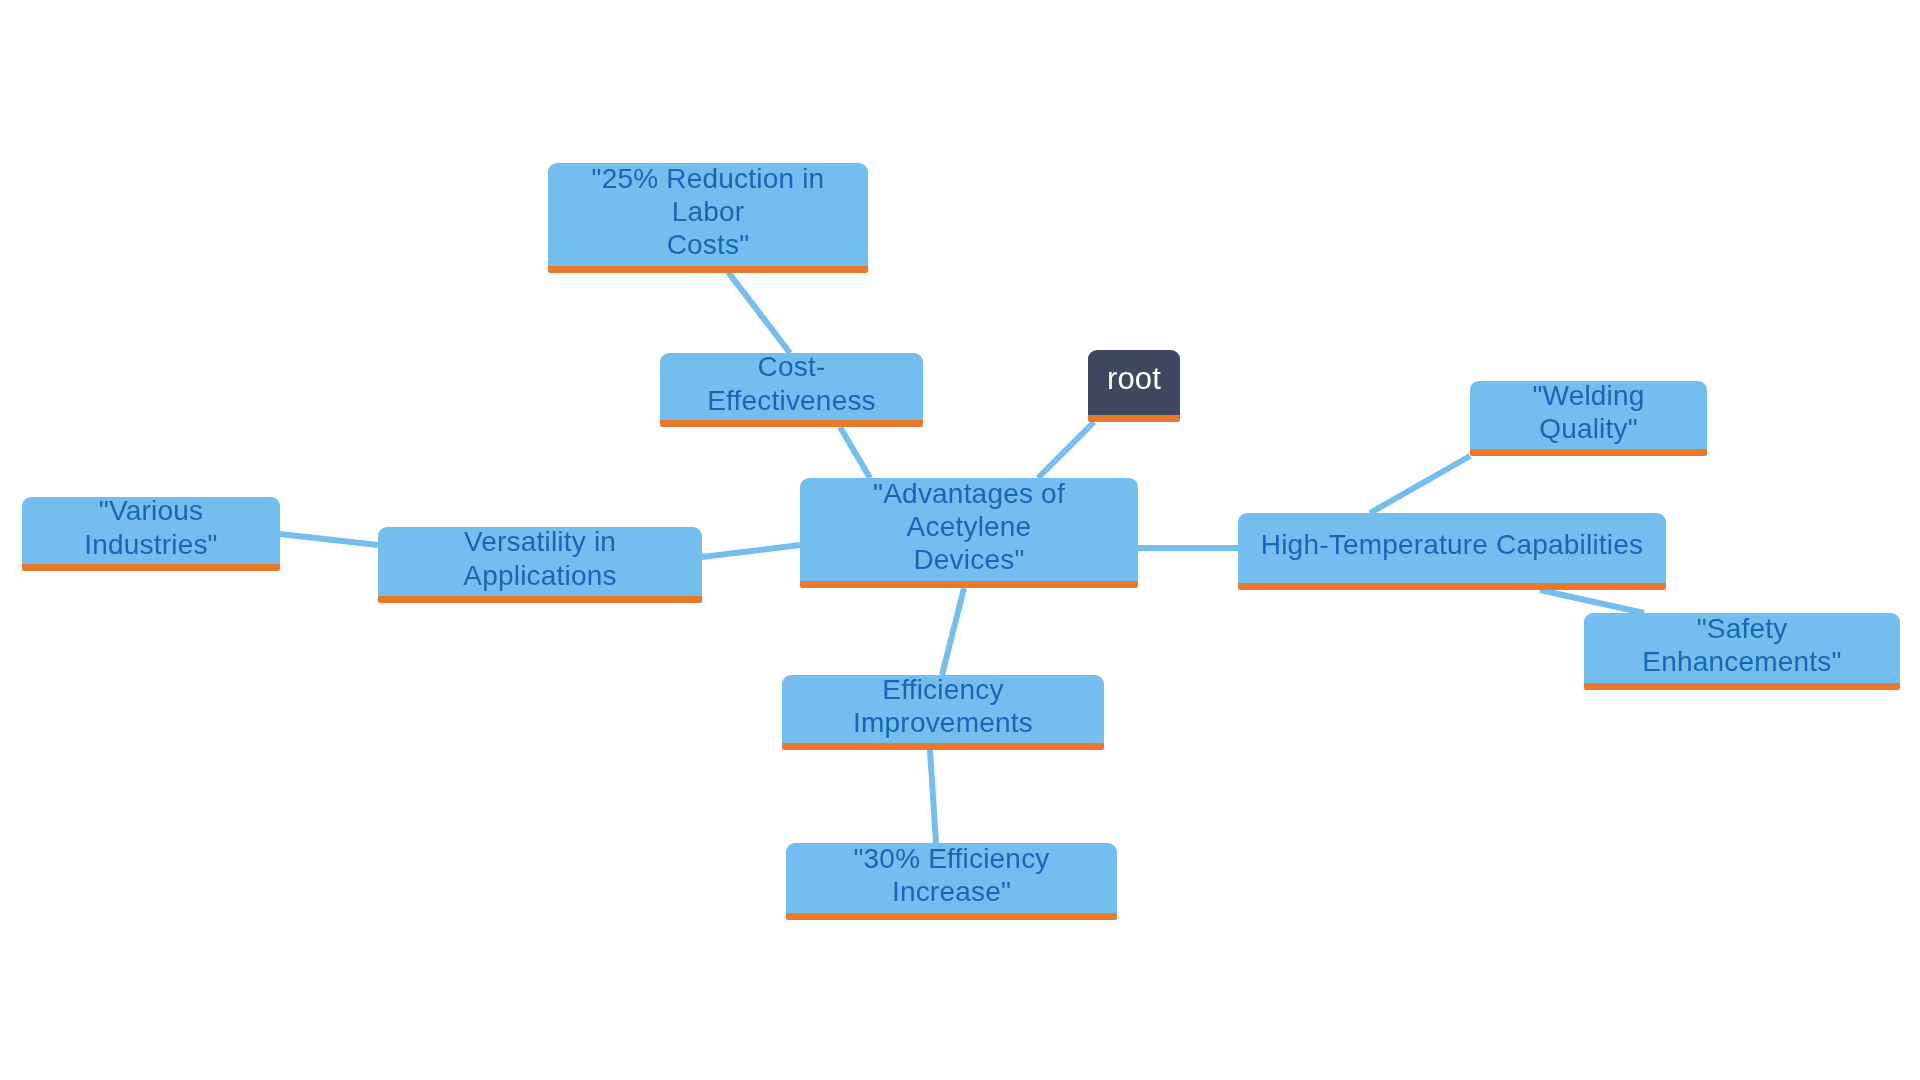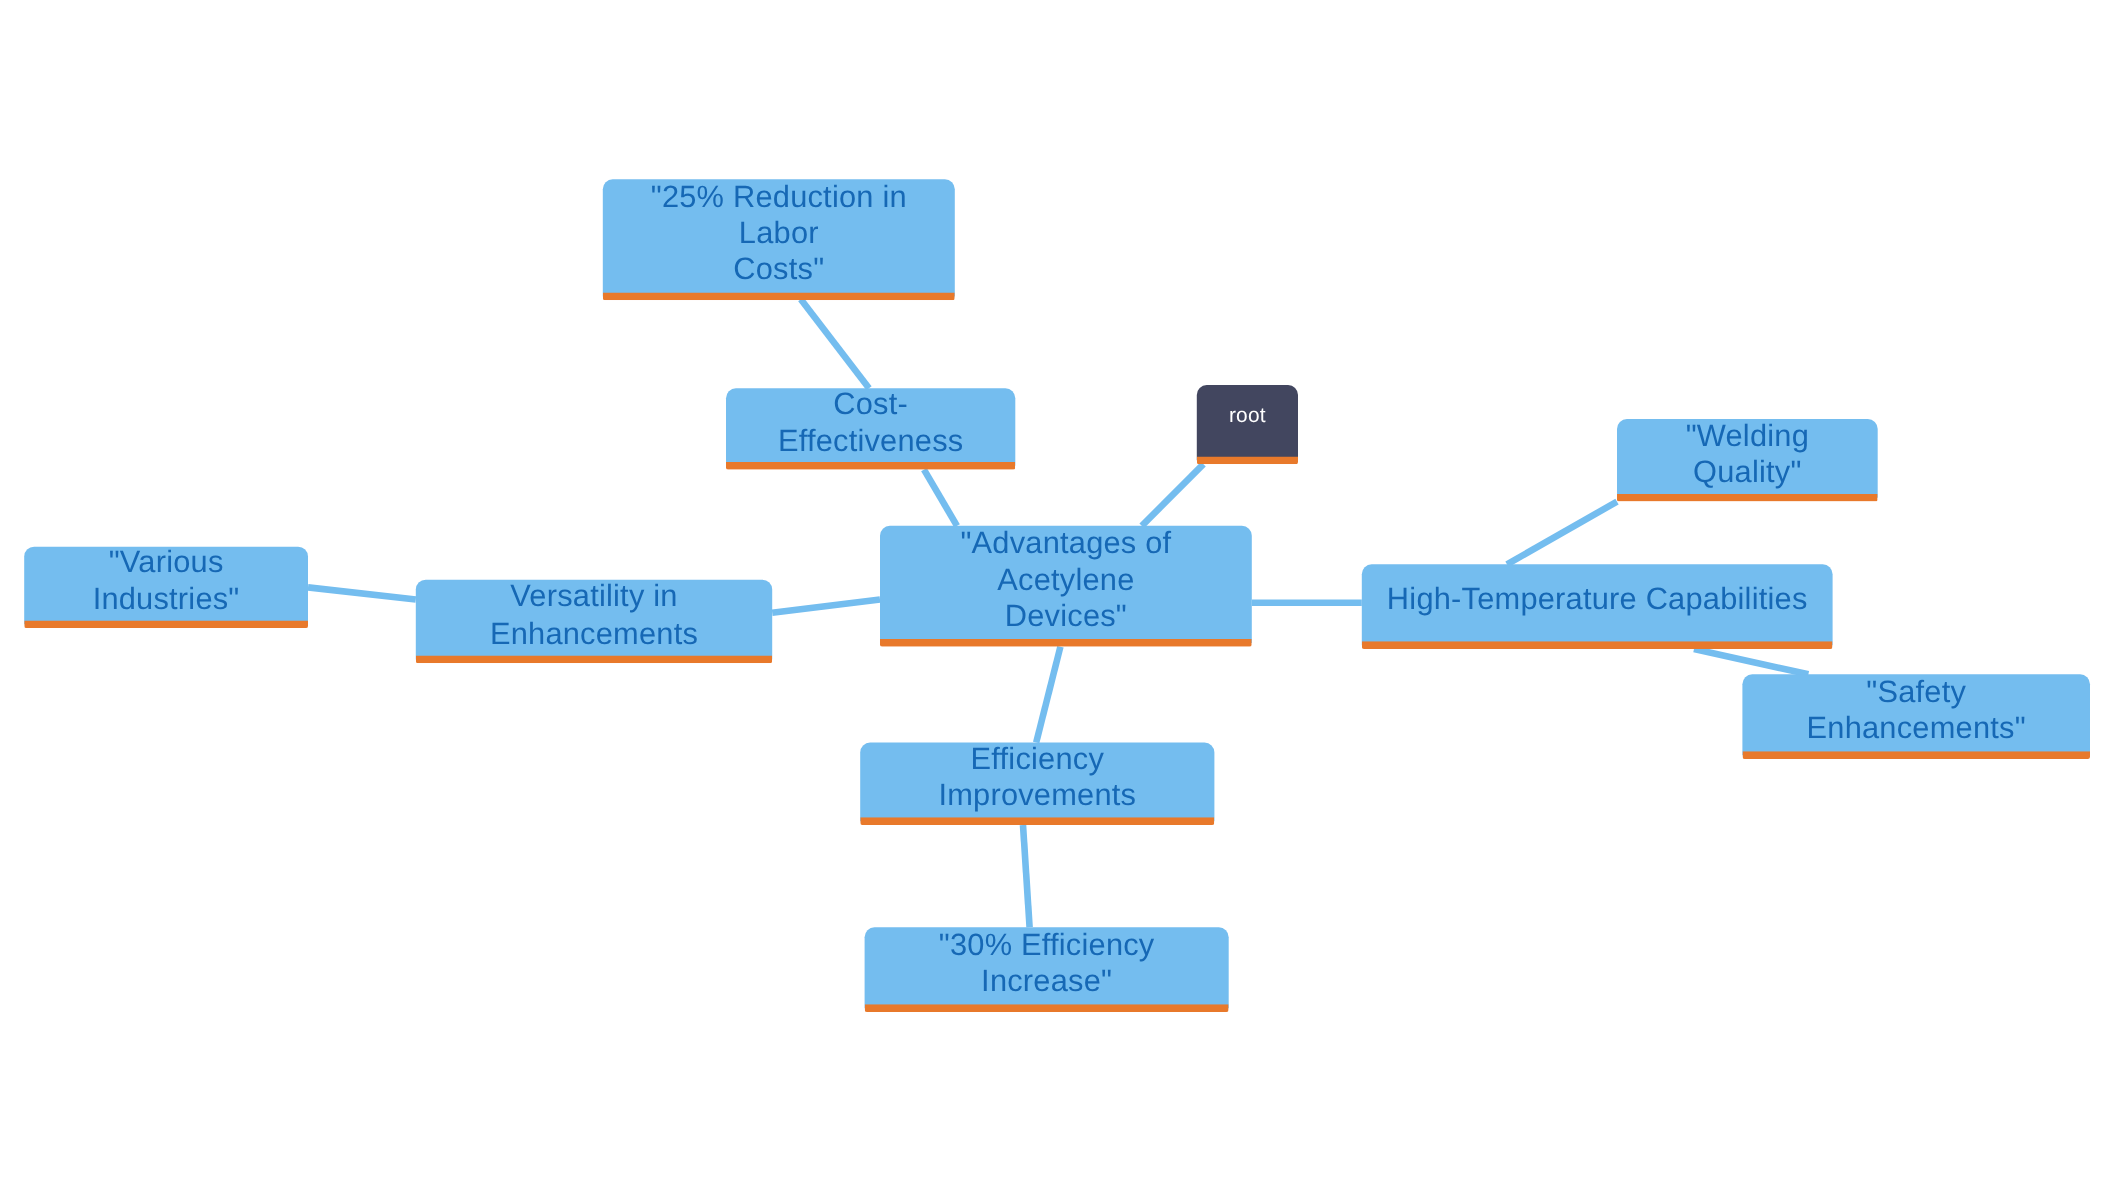--- a/index.html
+++ b/index.html
@@ -42,21 +42,21 @@
   .node.branch {
     background: #74bdef;
     color: #1668b5;
     border-bottom: 7px solid #e8792b;
     font-size: 28px;
   }
   .node.root {
     background: #42465f;
     color: #ffffff;
     border-bottom: 7px solid #e8792b;
-    font-size: 19px;
+    font-size: 31px;
     border-radius: 9px 9px 2px 2px;
   }
 </style>
 </head>
 <body>
 
 <div id="canvas">
   <svg id="edges" width="1920" height="1080" viewBox="0 0 1920 1080">
       <line x1="1094" y1="422" x2="1038" y2="478" stroke="#74bdef" stroke-width="6" stroke-linecap="butt"></line>
       <line x1="870" y1="478" x2="840" y2="427" stroke="#74bdef" stroke-width="6" stroke-linecap="butt"></line>
@@ -69,21 +69,21 @@
       <line x1="964" y1="588" x2="942" y2="675" stroke="#74bdef" stroke-width="6" stroke-linecap="butt"></line>
       <line x1="930" y1="750" x2="936" y2="843" stroke="#74bdef" stroke-width="6" stroke-linecap="butt"></line>
     </svg>
   <div id="node-layer">
       <div class="node root" style="left: 1088px; top: 350px; width: 92px; height: 72px;"><span>root</span></div>
       <div class="node branch" style="left: 800px; top: 478px; width: 338px; height: 110px;"><span>"Advantages of Acetylene
 Devices"</span></div>
       <div class="node branch" style="left: 660px; top: 353px; width: 263px; height: 74px;"><span>Cost-Effectiveness</span></div>
       <div class="node branch" style="left: 548px; top: 163px; width: 320px; height: 110px;"><span>"25% Reduction in Labor
 Costs"</span></div>
-      <div class="node branch" style="left: 378px; top: 527px; width: 324px; height: 76px;"><span>Versatility in Enhancements</span></div>
+      <div class="node branch" style="left: 378px; top: 527px; width: 324px; height: 76px;"><span>Versatility in Applications</span></div>
       <div class="node branch" style="left: 22px; top: 497px; width: 258px; height: 74px;"><span>"Various Industries"</span></div>
       <div class="node branch" style="left: 1238px; top: 513px; width: 428px; height: 77px;"><span>High-Temperature Capabilities</span></div>
       <div class="node branch" style="left: 1470px; top: 381px; width: 237px; height: 75px;"><span>"Welding Quality"</span></div>
       <div class="node branch" style="left: 1584px; top: 613px; width: 316px; height: 77px;"><span>"Safety Enhancements"</span></div>
       <div class="node branch" style="left: 782px; top: 675px; width: 322px; height: 75px; text-align: center;"><span>Efficiency Improvements</span></div>
       <div class="node branch" style="left: 786px; top: 843px; width: 331px; height: 77px;"><span>"30% Efficiency Increase"</span></div>
     </div>
 </div>
 
 </body></html>

